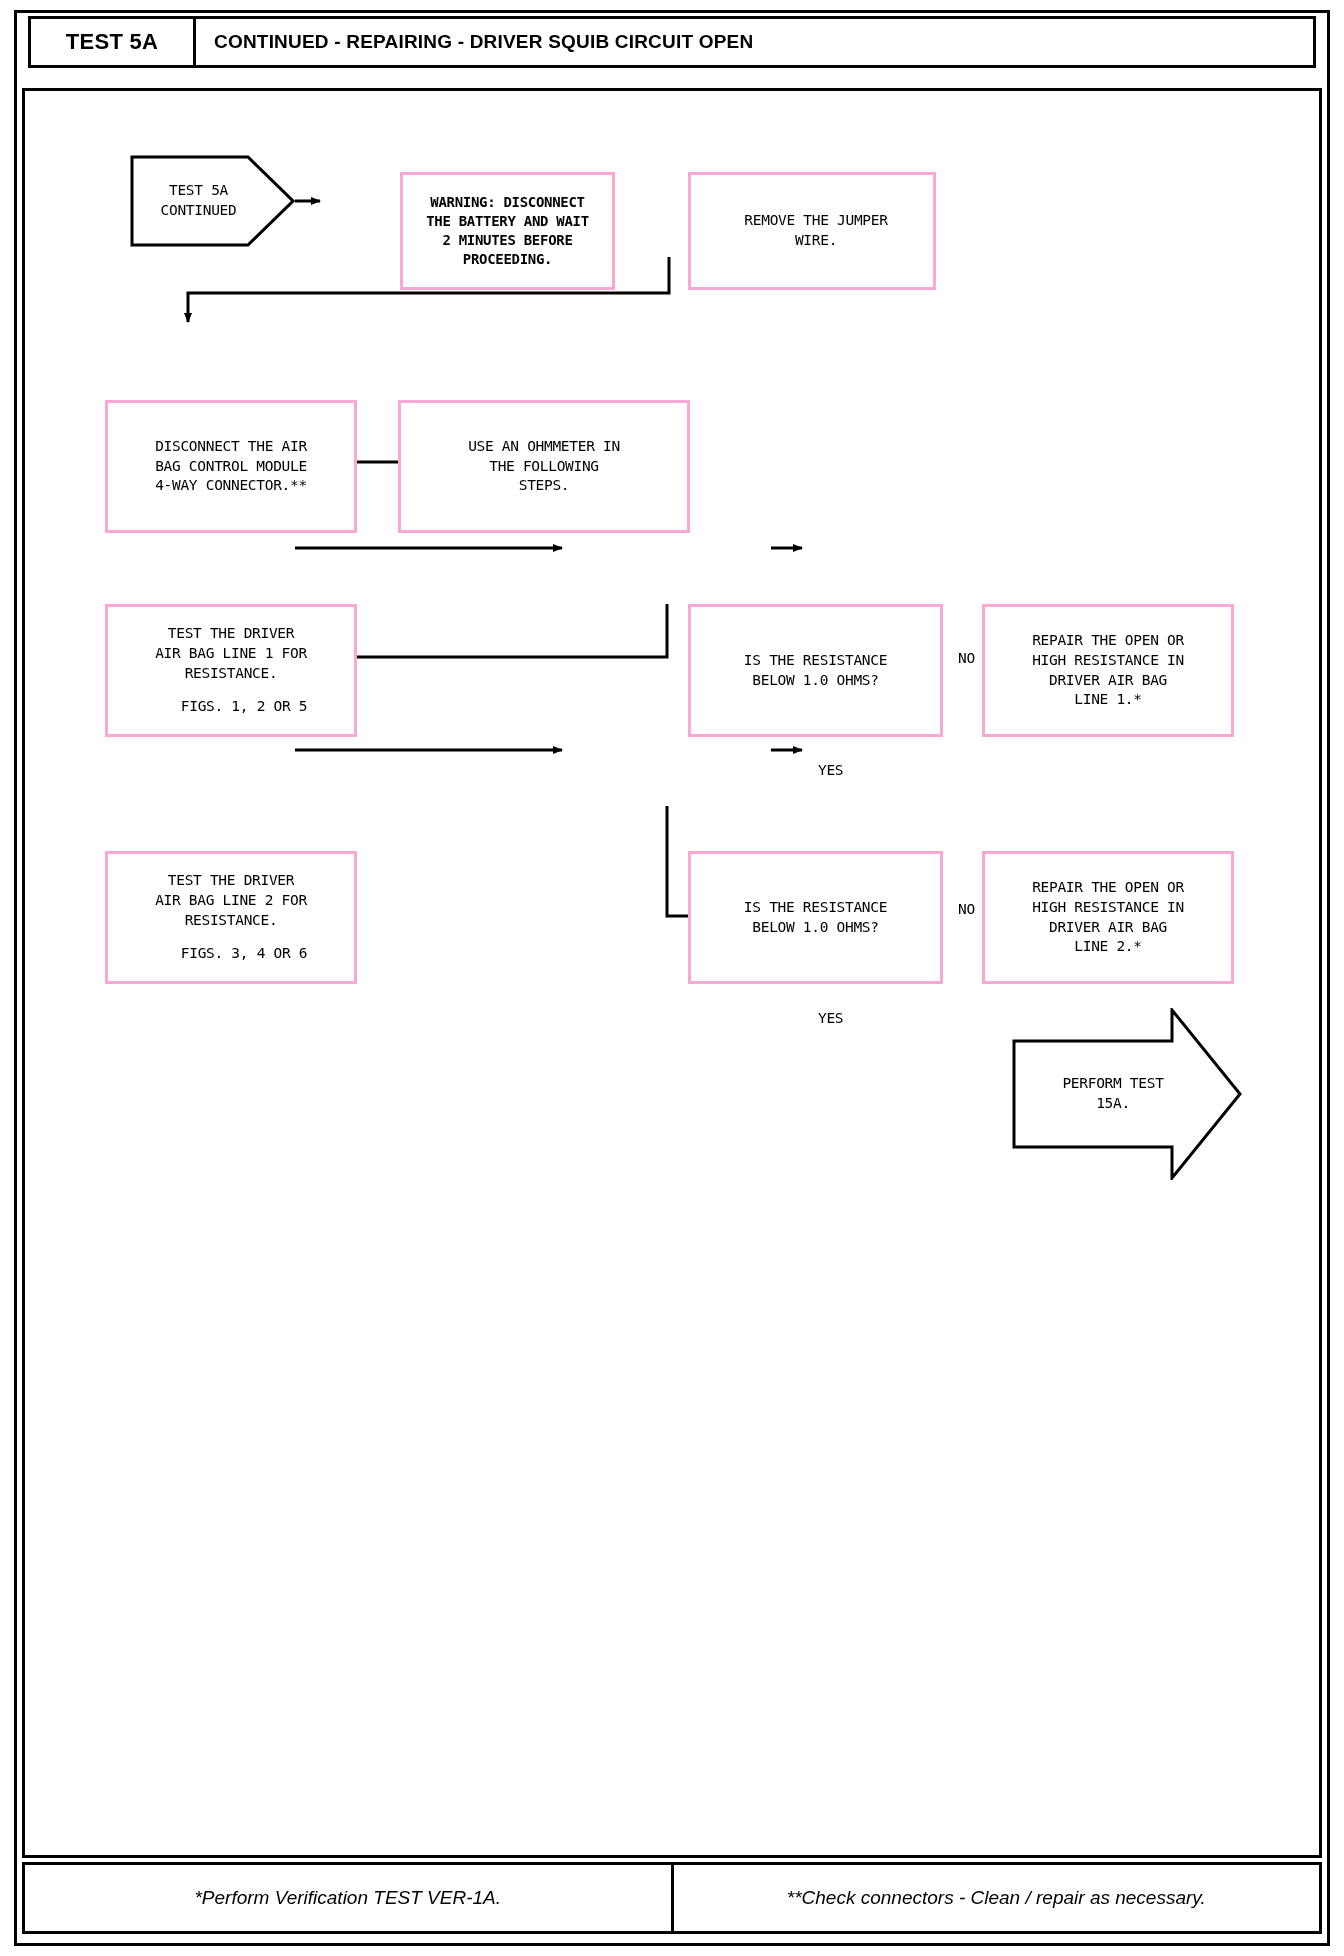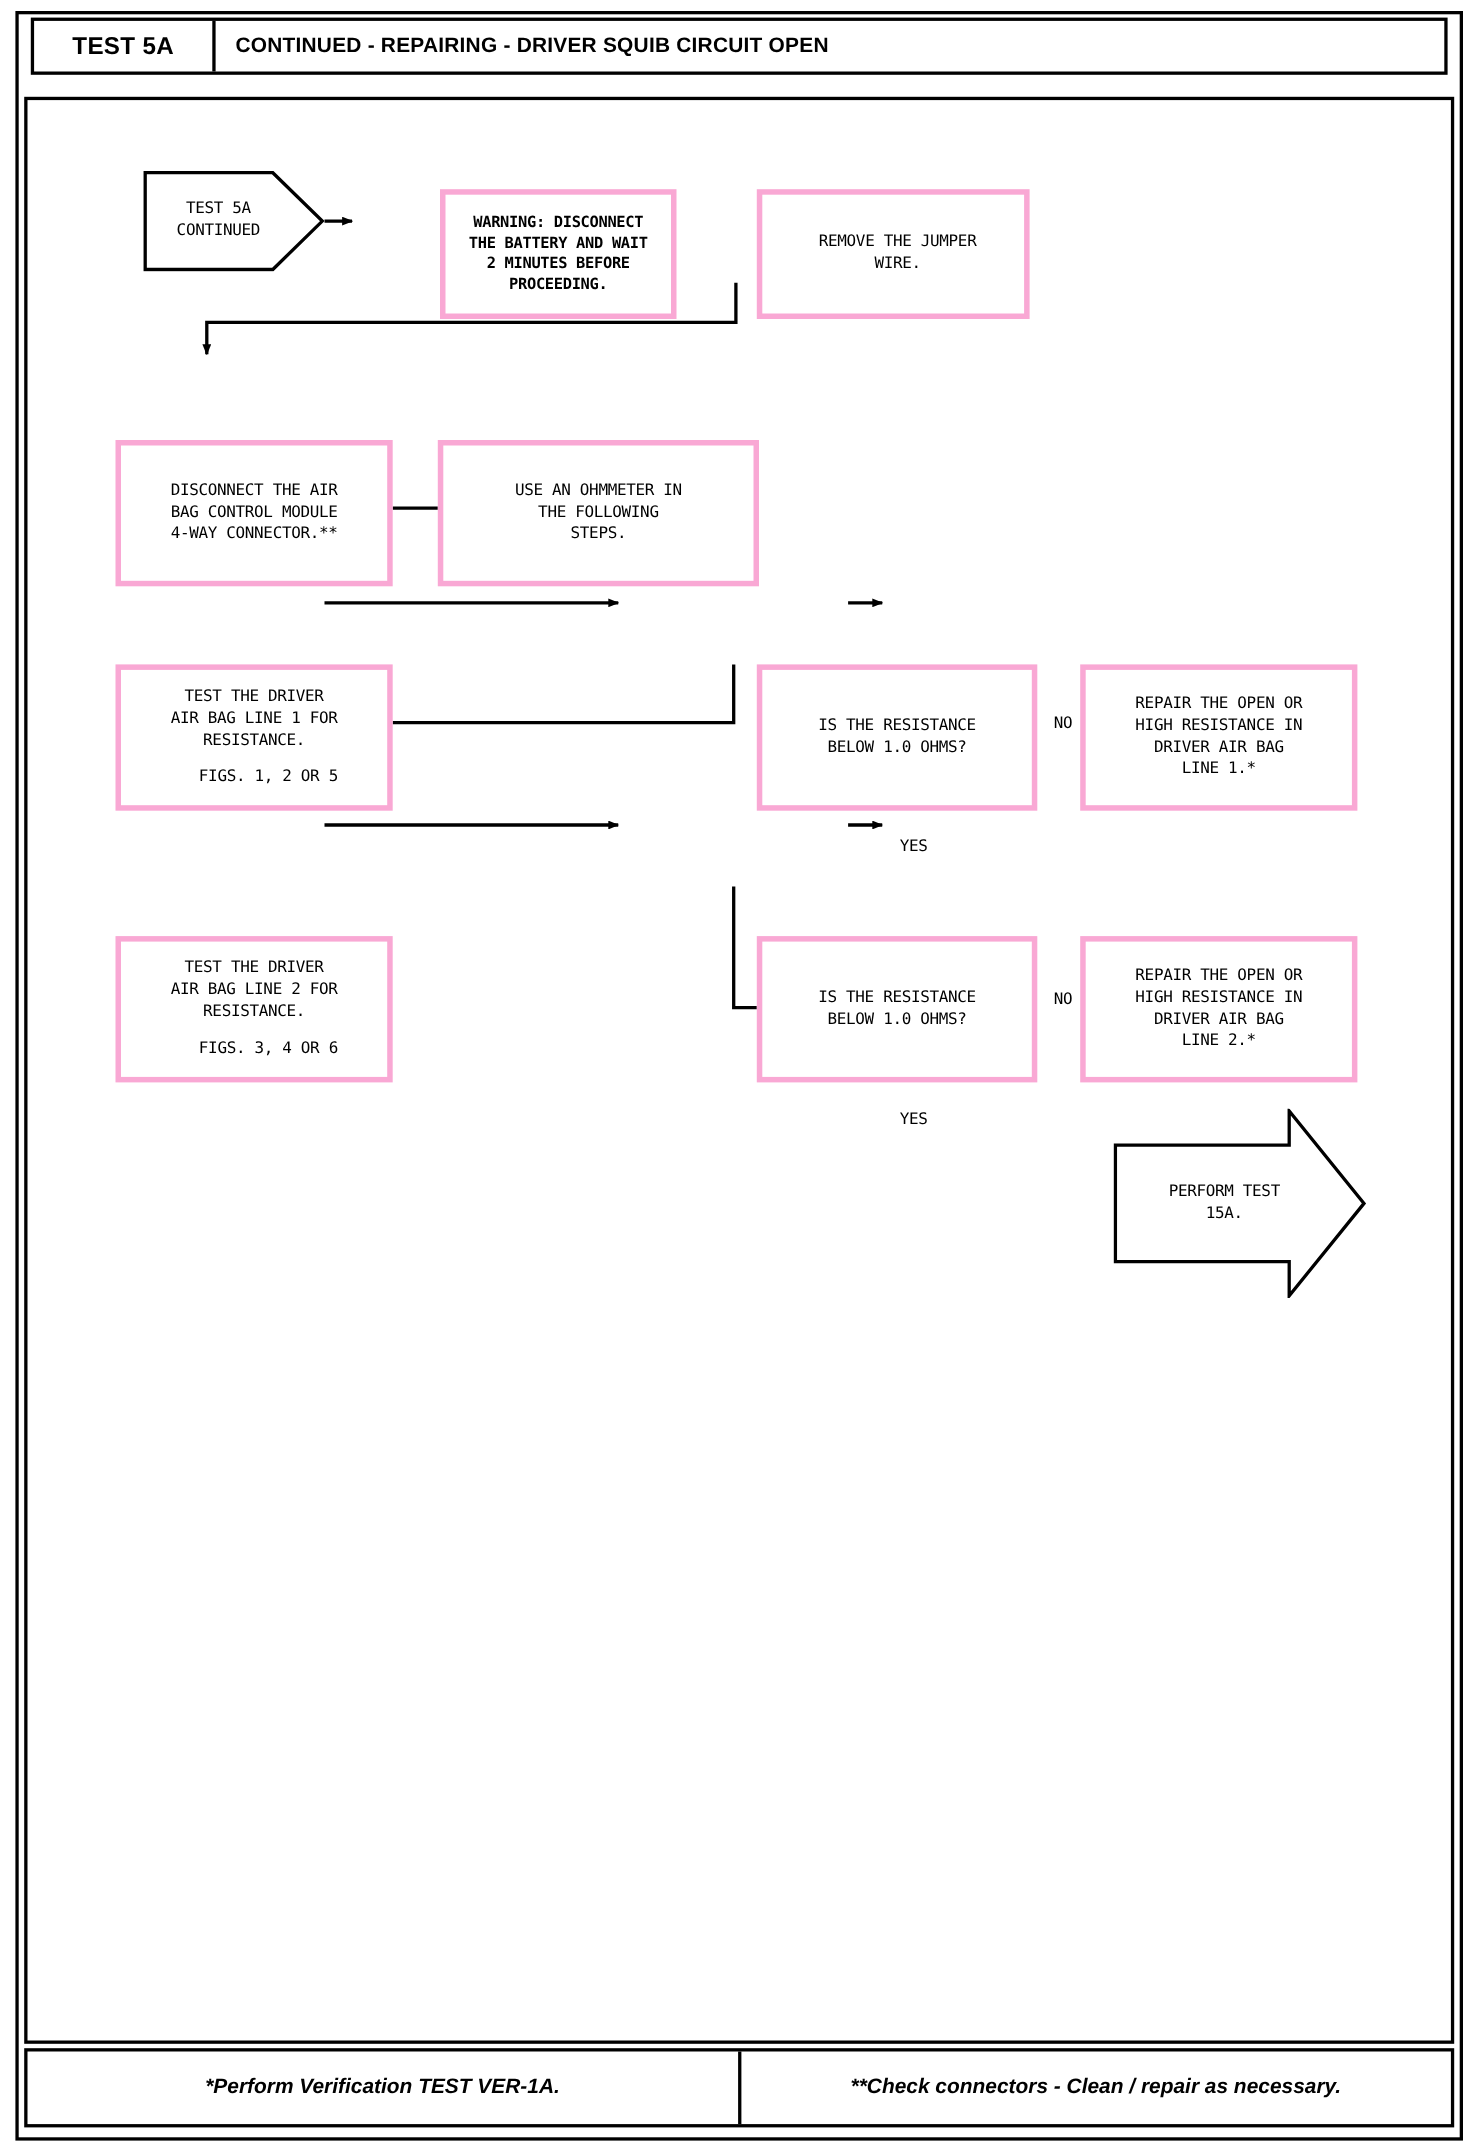--- a/index.html
+++ b/index.html
@@ -87,42 +87,42 @@
     box-sizing: border-box;
     display: flex;
     align-items: stretch;
     background: #fff;
   }
   .footer-cell {
     flex: 1;
     display: flex;
     align-items: center;
     justify-content: center;
-    font-weight: bold;
+    font-weight: normal;
     font-style: italic;
     font-size: 19px;
   }
   .footer-cell.left {
     border-right: 3px solid #000;
   }
 
   
   #flow {
     position: absolute;
     left: 0;
     top: 0;
     width: 1344px;
     height: 1956px;
     pointer-events: none;
   }
 
   .node {
     position: absolute;
     box-sizing: border-box;
-    border: 5px solid #f9a8d4;
+    border: 3px solid #f9a8d4;
     background: #fff;
     display: flex;
     flex-direction: column;
     align-items: center;
     justify-content: center;
     text-align: center;
     font-family: "DejaVu Sans Mono", monospace;
     font-size: 14.5px;
     line-height: 1.35;
     letter-spacing: -0.3px;

